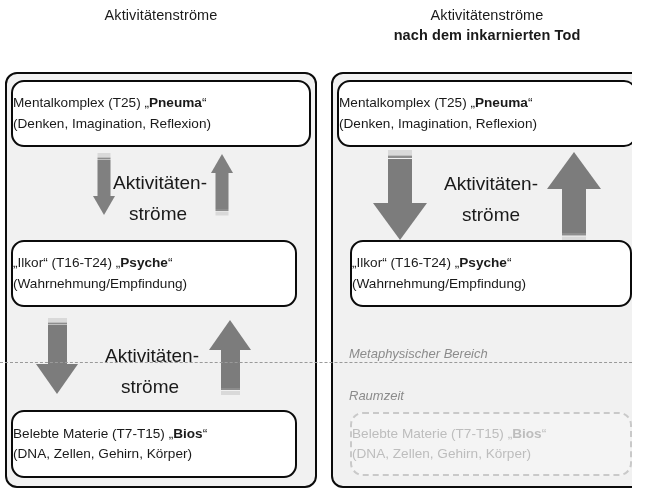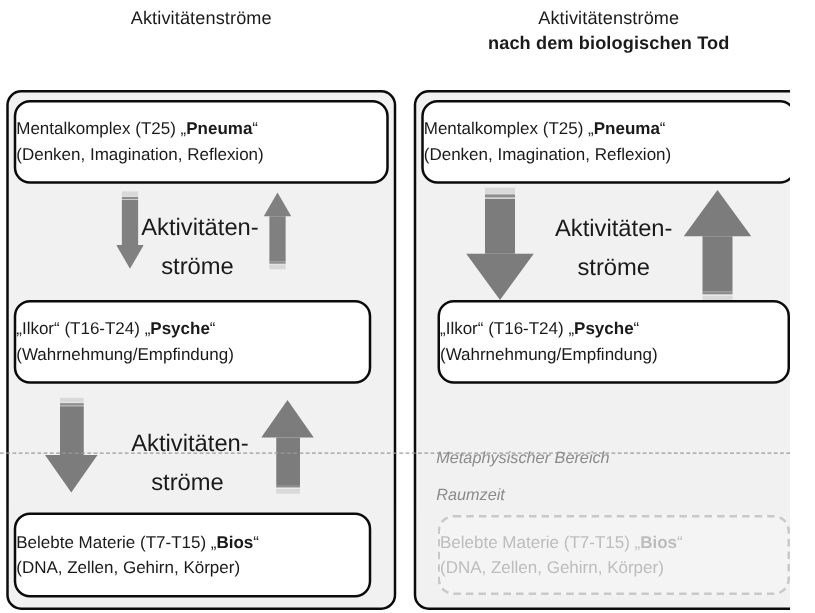--- a/index.html
+++ b/index.html
@@ -125,21 +125,21 @@
 <body>
 
 <div id="stage">
 
   <div class="title-block" id="title-left" style="left:5px; top:6px; width:312px;">
     <div class="title-line1">Aktivitätenströme</div>
   </div>
 
   <div class="title-block" id="title-right" style="left:331px; top:6px; width:312px;">
     <div class="title-line1">Aktivitätenströme</div>
-    <div class="title-line2">nach dem biologischen Tod</div>
+    <div class="title-line2">nach dem inkarnierten Tod</div>
   </div>
 
   <div class="panel" id="panel-left"></div>
   <div class="panel" id="panel-right"></div>
 
   <div class="arrow" style="left:93px; top:153px;">
     <svg width="22" height="64" viewBox="0 0 22 64">
       <rect x="4.5" y="0" width="13" height="4" fill="#d9d9d9"></rect>
       <rect x="4.5" y="4.5" width="13" height="2" fill="#8d8d8d"></rect>
       <rect x="4.5" y="7" width="13" height="36" fill="#808080"></rect>
@@ -200,21 +200,21 @@
       <rect x="17" y="83" width="24" height="2.5" fill="#8d8d8d"></rect>
       <rect x="17" y="86.5" width="24" height="5" fill="#d9d9d9"></rect>
     </svg>
   </div>
 
   <div class="arrow-label" style="left:441px; top:168px; width:100px;">
     <div>Aktivitäten-</div>
     <div>ströme</div>
   </div>
 
-  <div class="realm-label" style="left:349px; top:358px;">Metaphysischer Bereich</div>
+  <div class="realm-label" style="left:349px; top:346px;">Metaphysischer Bereich</div>
   <div class="realm-label" style="left:349px; top:388px;">Raumzeit</div>
 
   <div id="dashed-separator"></div>
 
   <div class="concept-box" id="box-l-top">
     <div class="line">
       <span>Mentalkomplex (T25) „</span><b>Pneuma</b><span>“</span>
     </div>
     <div class="line">(Denken, Imagination, Reflexion)</div>
   </div>

